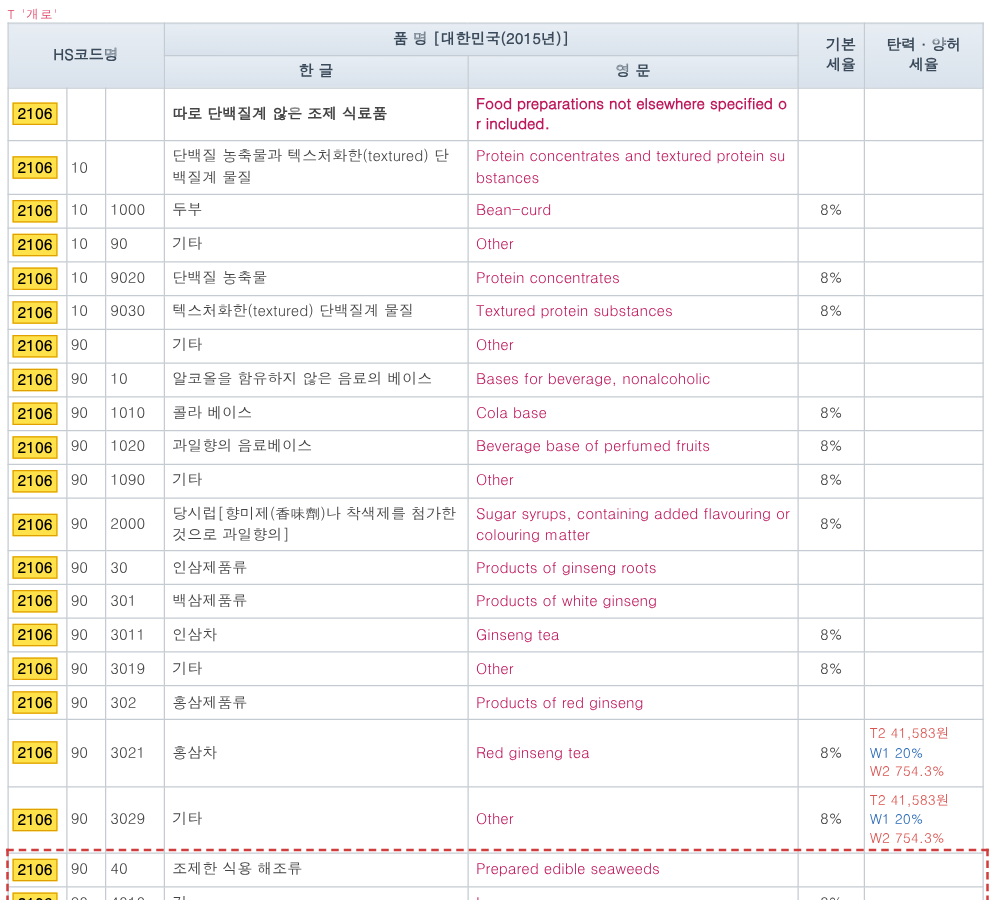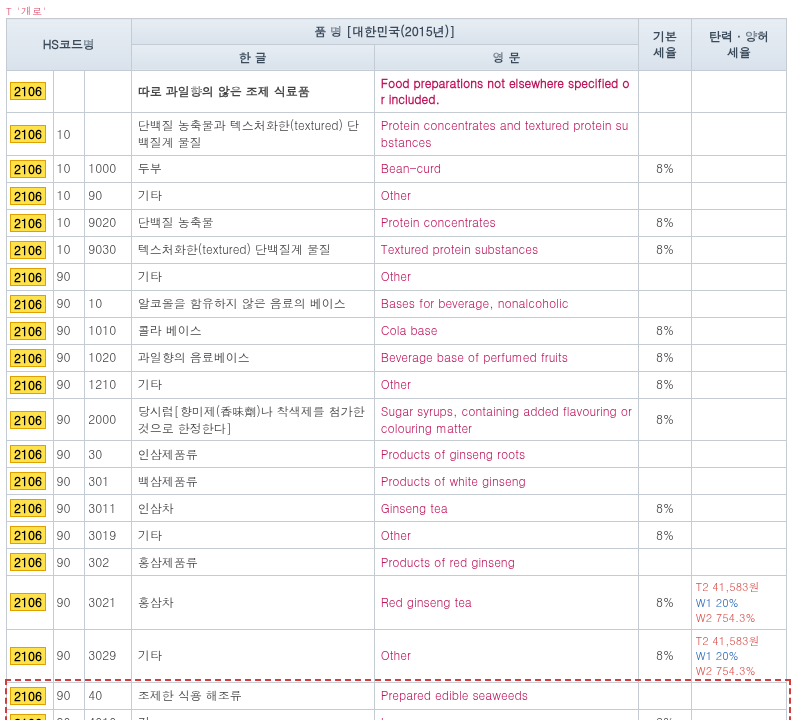--- a/index.html
+++ b/index.html
@@ -84,36 +84,36 @@
         <col class="col-c3">
     <col class="col-kr">
         <col class="col-en">
         <col class="col-rate">
         <col class="col-extra">
   </colgroup>
   <thead>
     <tr>
       <th colspan="3" rowspan="2">HS코드명</th>
       <th colspan="2">품 명  [대한민국(2015년)]</th>
-      <th rowspan="2" style="white-space:pre;">기본
+      <th rowspan="2" style="white-space:pre;text-align:right;">기본
 세율</th>
       <th rowspan="2" style="white-space:pre;">탄력 · 양허
 세율</th>
     </tr>
     <tr>
       <th>한  글</th>
       <th>영  문</th>
     </tr>
   </thead>
   <tbody id="tbody">
         <tr class="section">
           <td class="code"><span class="hl">2106</span></td>
           <td class="code"></td>
           <td class="code"></td>
-          <td class="kr">따로 과일향의 않은 조제 식료품</td>
+          <td class="kr">따로 단백질계 않은 조제 식료품</td>
           <td class="en">Food preparations not elsewhere specified or included.</td>
           <td class="rate"></td>
           <td class="extra"></td>
         </tr>
         <tr>
           <td class="code"><span class="hl">2106</span></td>
           <td class="code">10</td>
           <td class="code"></td>
           <td class="kr">단백질 농축물과 텍스처화한(textured) 단백질계 물질</td>
           <td class="en">Protein concentrates and textured protein substances</td>
@@ -188,31 +188,31 @@
           <td class="code">90</td>
           <td class="code">1020</td>
           <td class="kr">과일향의 음료베이스</td>
           <td class="en">Beverage base of perfumed fruits</td>
           <td class="rate">8%</td>
           <td class="extra"></td>
         </tr>
         <tr>
           <td class="code"><span class="hl">2106</span></td>
           <td class="code">90</td>
-          <td class="code">1210</td>
+          <td class="code">1090</td>
           <td class="kr">기타</td>
           <td class="en">Other</td>
           <td class="rate">8%</td>
           <td class="extra"></td>
         </tr>
         <tr>
           <td class="code"><span class="hl">2106</span></td>
           <td class="code">90</td>
           <td class="code">2000</td>
-          <td class="kr">당시럽[향미제(香味劑)나 착색제를 첨가한 것으로 한정한다]</td>
+          <td class="kr">당시럽[향미제(香味劑)나 착색제를 첨가한 것으로 과일향의]</td>
           <td class="en">Sugar syrups, containing added flavouring or colouring matter</td>
           <td class="rate">8%</td>
           <td class="extra"></td>
         </tr>
         <tr>
           <td class="code"><span class="hl">2106</span></td>
           <td class="code">90</td>
           <td class="code">30</td>
           <td class="kr">인삼제품류</td>
           <td class="en">Products of ginseng roots</td>

